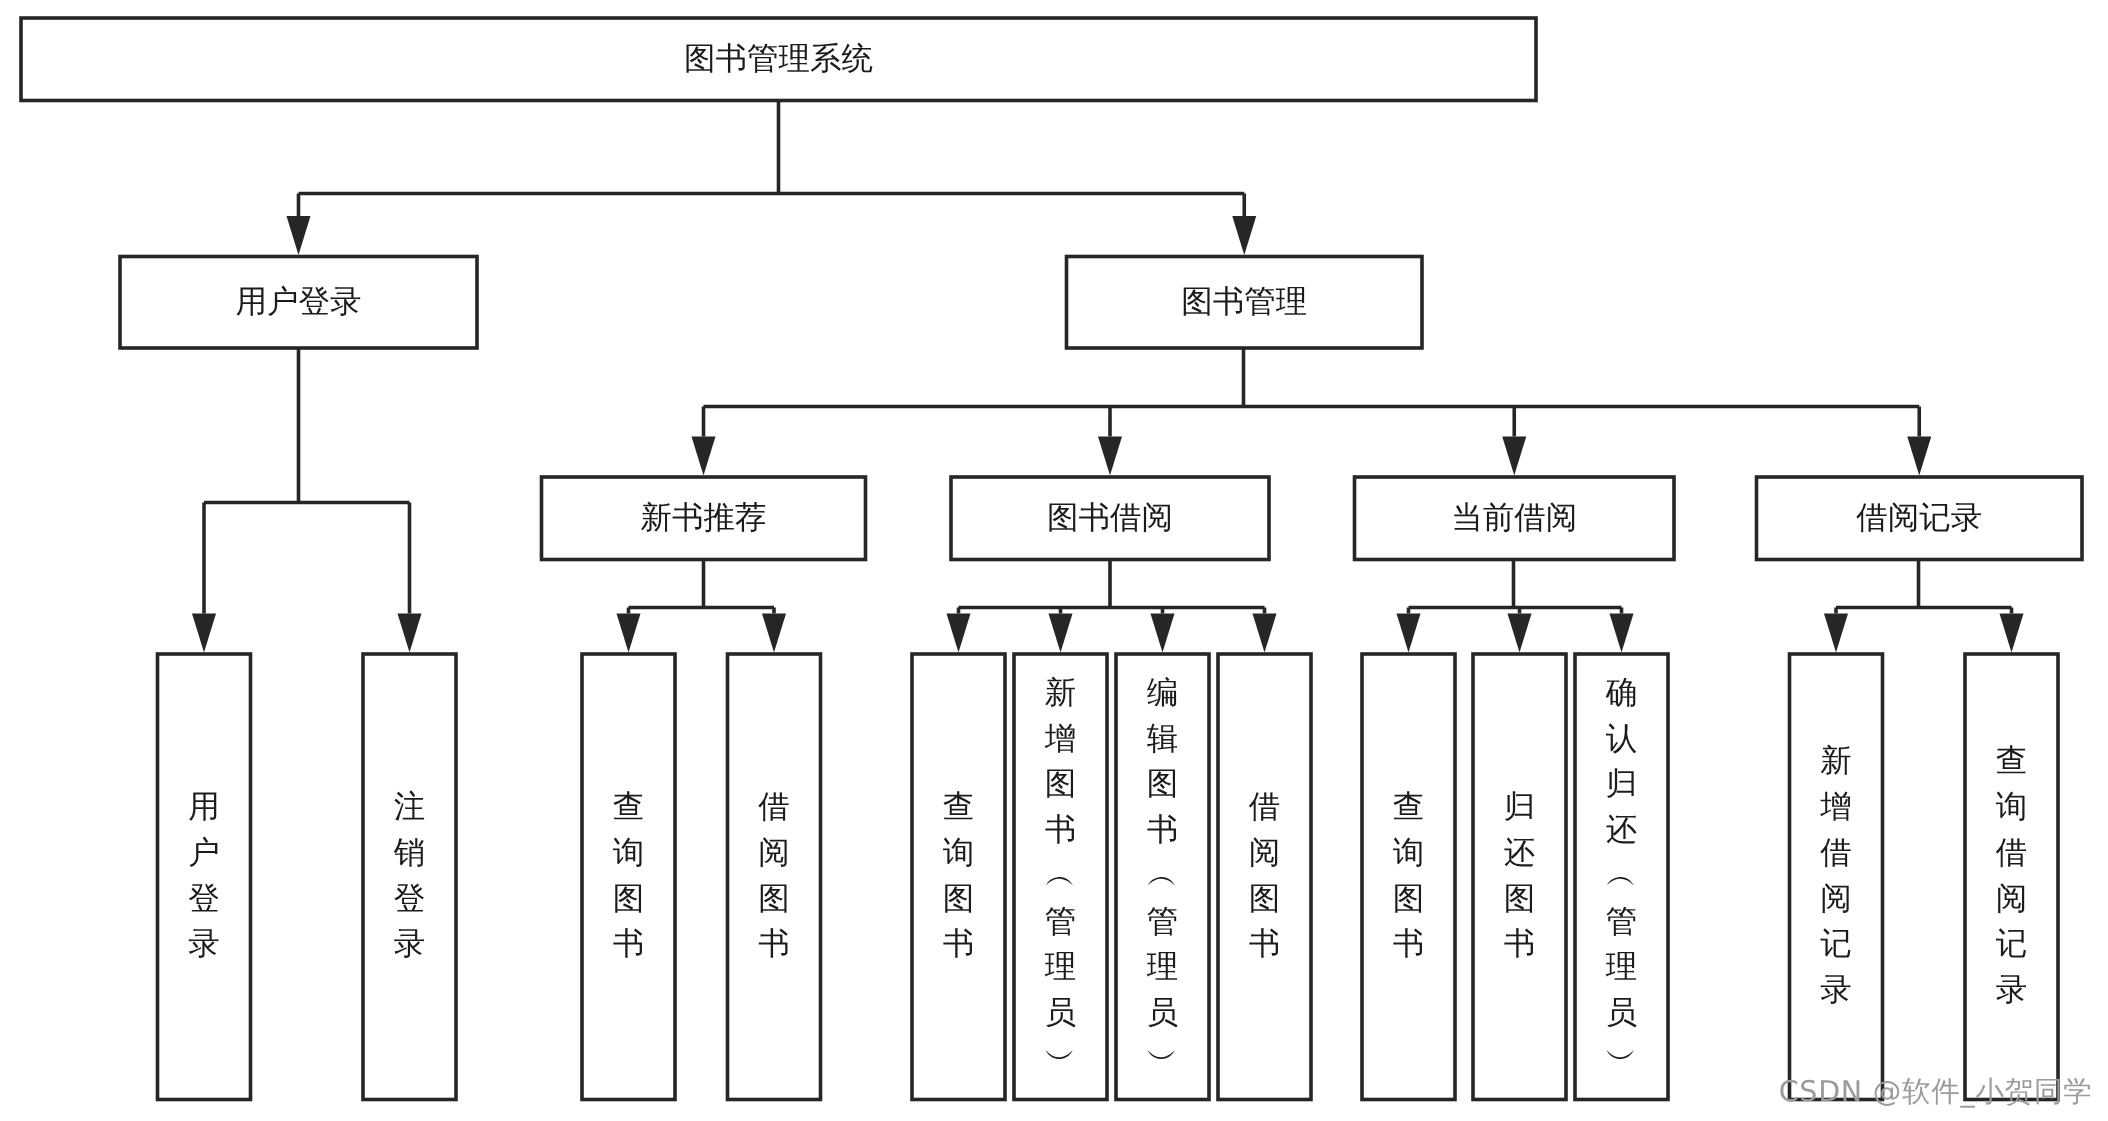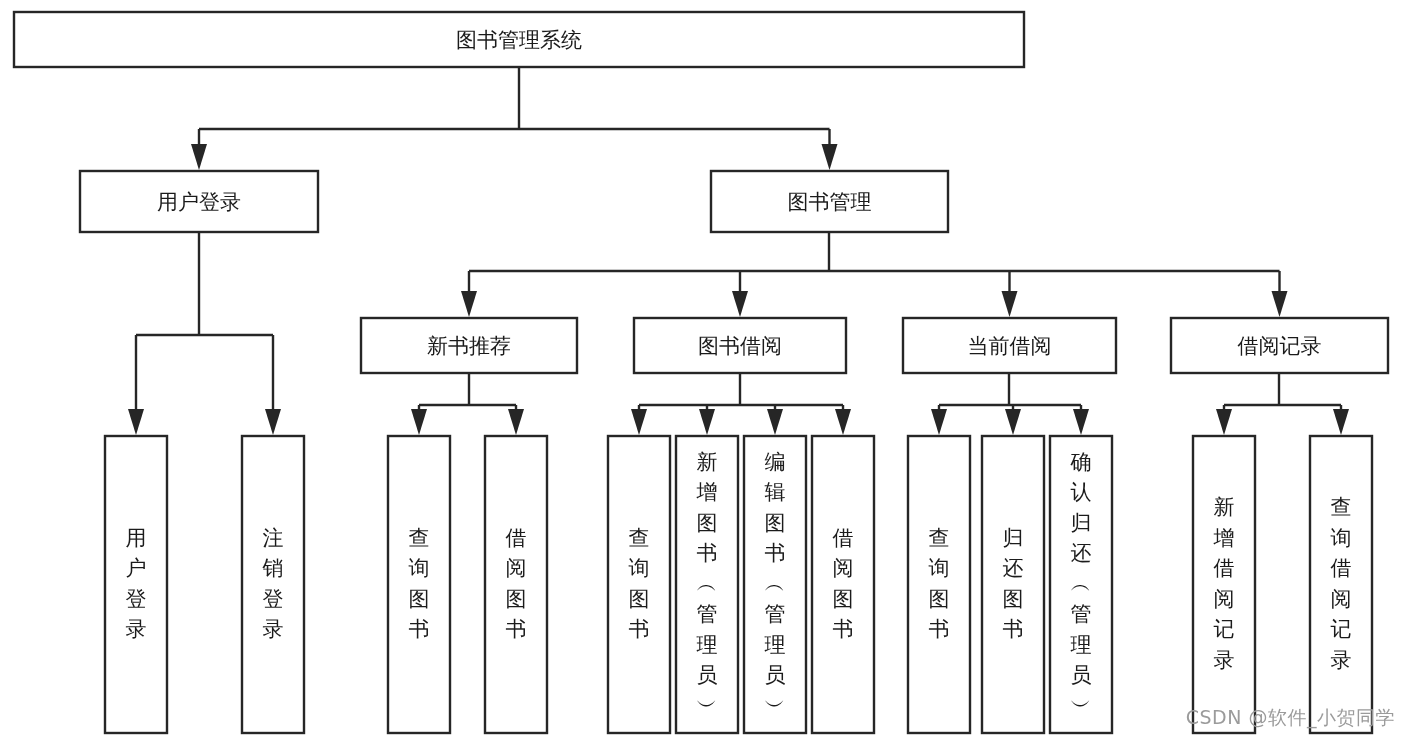--- a/index.html
+++ b/index.html
@@ -54,21 +54,21 @@
   .node-label-v {
     font-family: "DejaVu Sans", "Liberation Sans", sans-serif;
     font-size: 21px;
     fill: #1b1b1b;
     text-anchor: middle;
     dominant-baseline: middle;
   }
   .watermark {
     position: absolute;
     right: 10px;
-    bottom: 16px;
+    bottom: 6px;
     font-family: "DejaVu Sans", "Liberation Sans", sans-serif;
     font-size: 19px;
     color: #9b9b9b;
     white-space: nowrap;
     letter-spacing: 0.5px;
     pointer-events: none;
   }
 </style>
 </head>
 <body>

